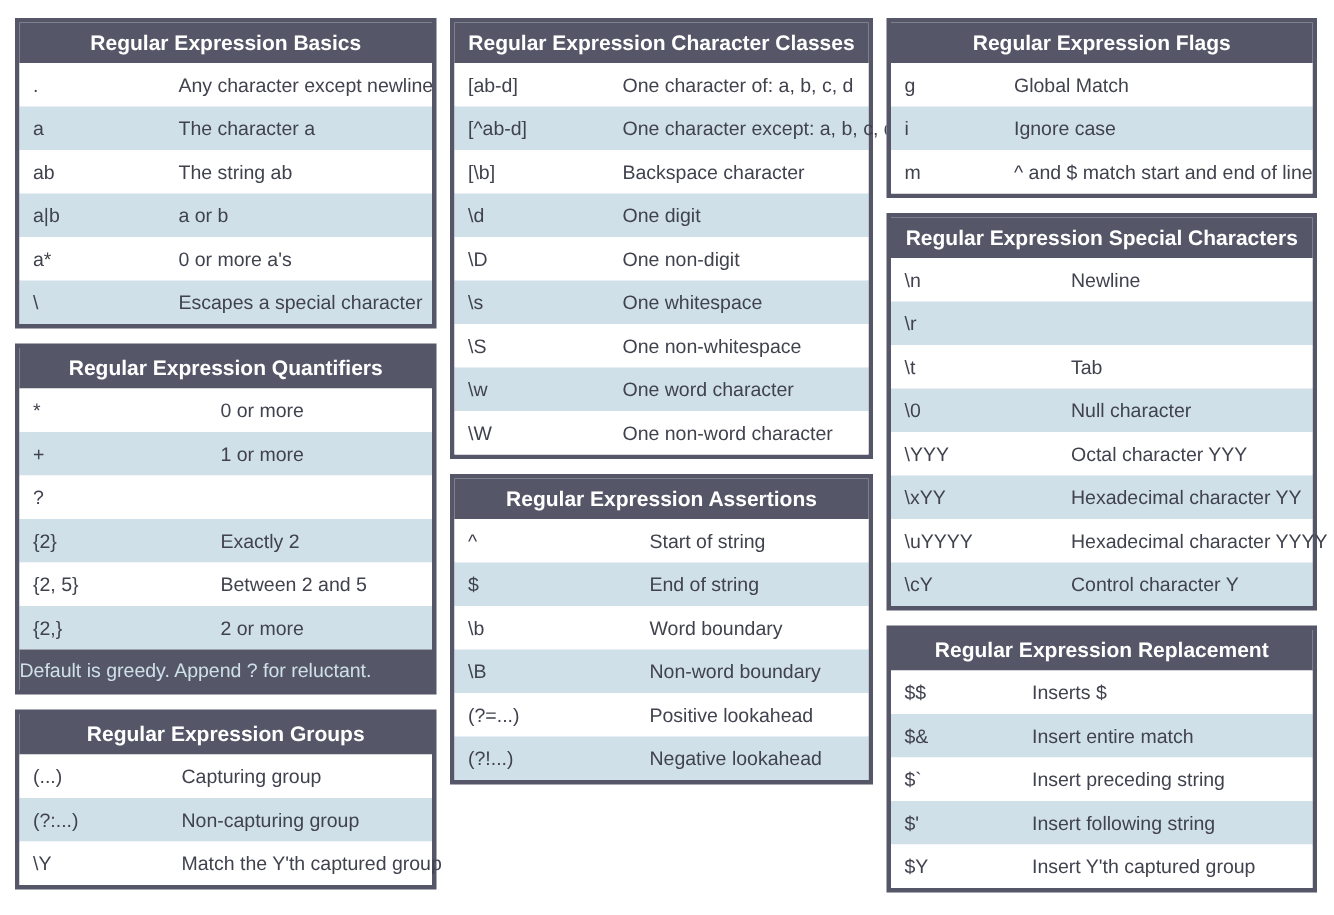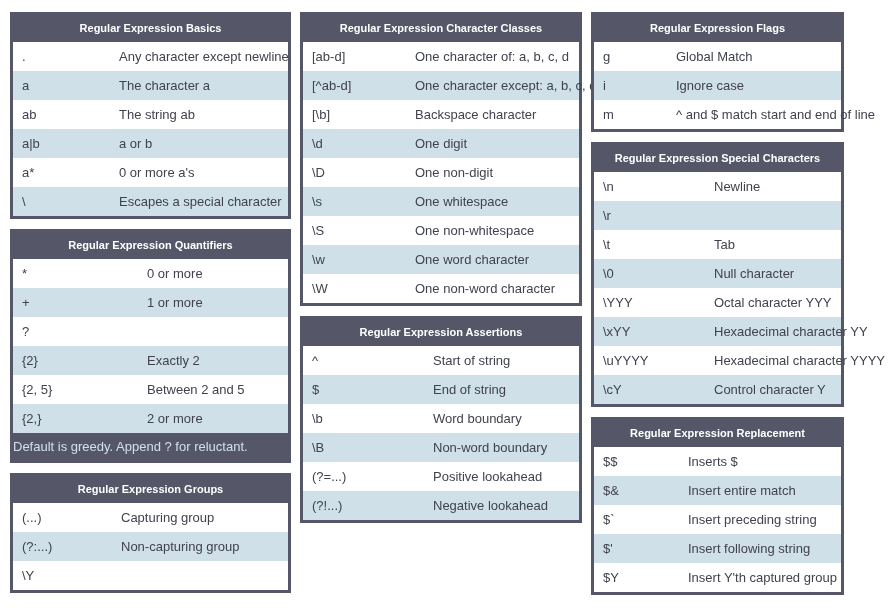--- a/index.html
+++ b/index.html
@@ -12,24 +12,24 @@
   html,body{margin:0;padding:0;}
   body{
     width:889px;height:610px;background:var(--white);
     font-family:"Liberation Sans", sans-serif;
     -webkit-font-smoothing:antialiased;
   }
   .sheet{display:flex;gap:9px;padding:12px 10px 0 10px;align-items:flex-start;}
   .col{display:flex;flex-direction:column;gap:10px;}
   .col-left{width:281px;}
   .col-mid{width:282px;align-items:center;}
-  .col-right{width:253px;}
+  .col-right{width:287px;}
   .card{border:3px solid var(--dark);background:var(--white);width:100%;}
   .card-title{
-    background:var(--dark);color:#fff;font-weight:bold;font-size:11px;
+    background:var(--dark);color:#fff;font-weight:bold;font-size:14px;
     text-align:center;height:27px;line-height:27px;
   }
   .row{display:flex;height:29px;align-items:center;font-size:13px;color:var(--text);background:var(--white);}
   .rows .row:nth-child(even){background:var(--blue);}
   .sym{flex:0 0 auto;padding-left:9px;white-space:nowrap;}
   .desc{flex:1 1 auto;white-space:nowrap;margin-left:48px;}
   .t-basics .sym{width:58px}
   .t-quantifiers .sym{width:86px}
   .t-groups .sym{width:60px}
   .t-classes .sym{width:64px}
@@ -115,20 +115,21 @@
         <div class="row">
             <span class="sym">(...)</span>
             <span class="desc">Capturing group</span>
           </div>
         <div class="row">
             <span class="sym">(?:...)</span>
             <span class="desc">Non-capturing group</span>
           </div>
         <div class="row">
             <span class="sym">\Y</span>
+            <span class="desc">Match the Y'th captured group</span>
           </div>
       </div>
     </section>
 
   </div>
 
   <div class="col col-mid">
 
     <section class="card t-classes">
       <div class="card-title">Regular Expression Character Classes</div>

